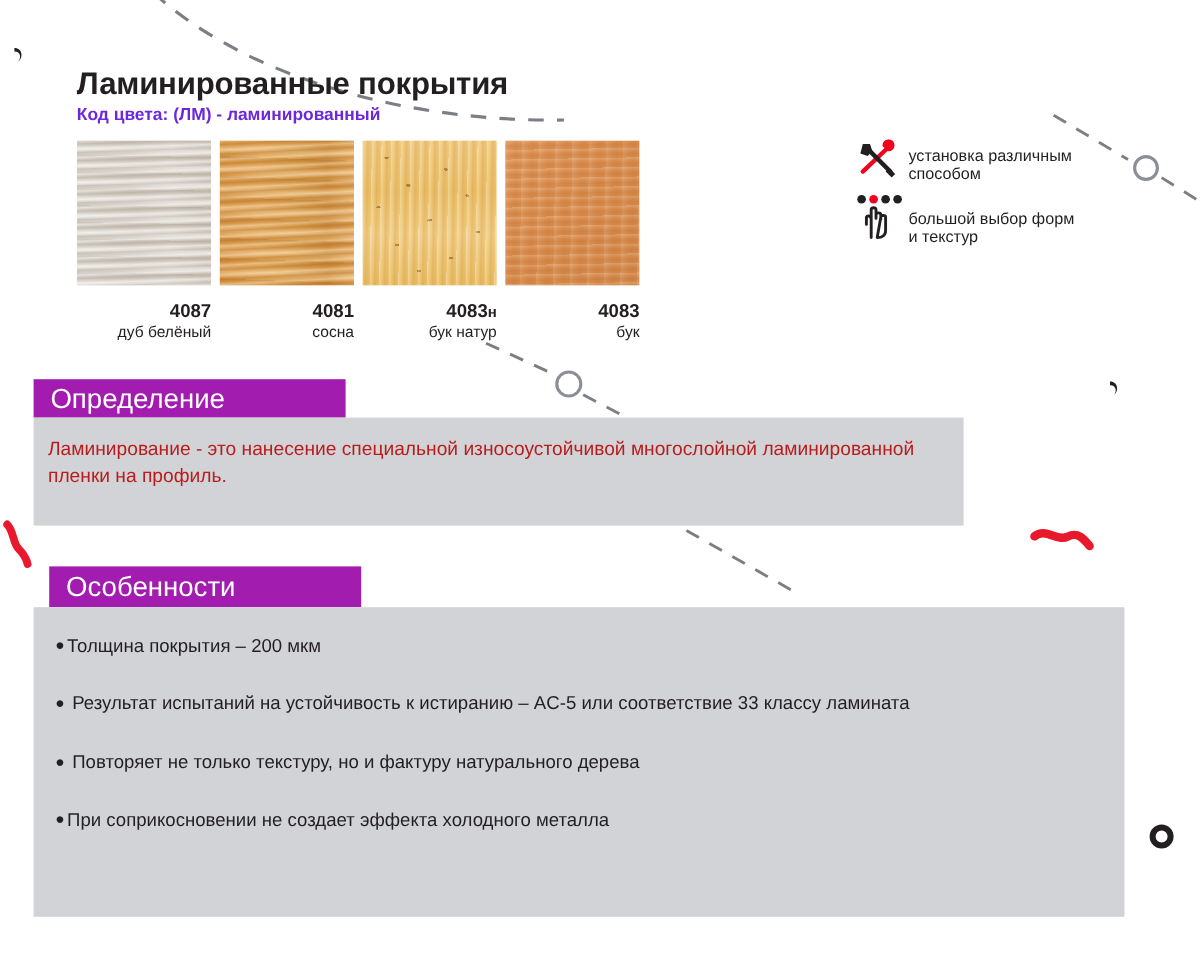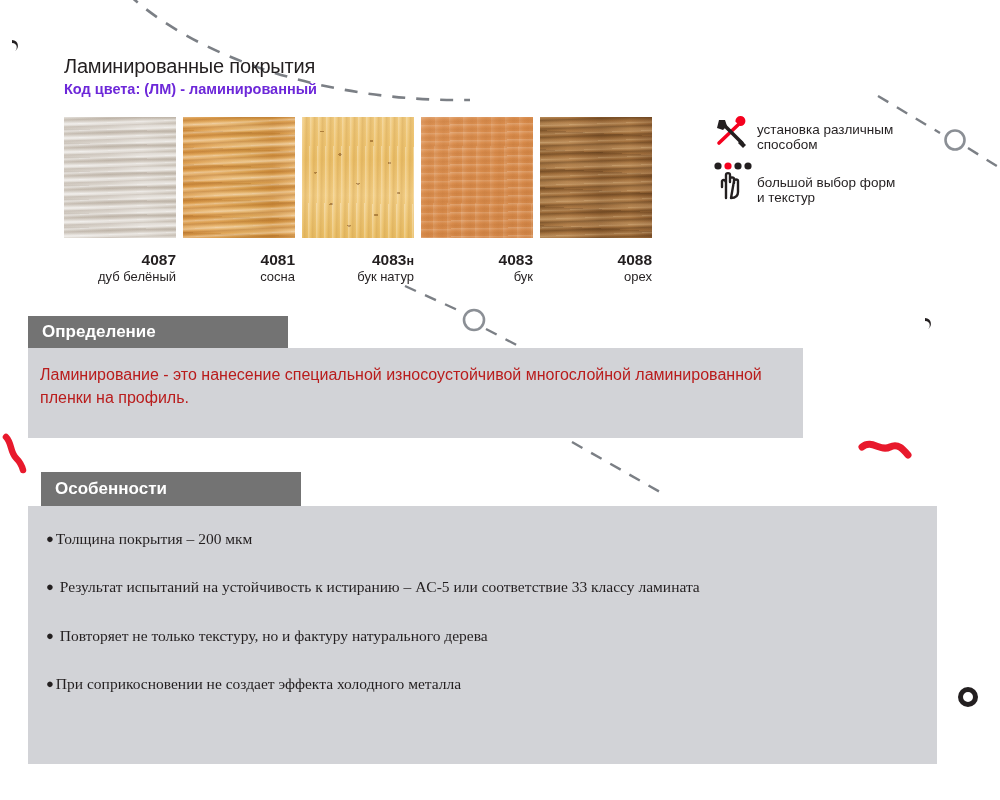--- a/index.html
+++ b/index.html
@@ -32,22 +32,22 @@
   }
 
   
   .header-block {
     position: absolute;
     left: 64px;
     top: 55px;
     z-index: 3;
   }
   .main-title {
-    font-size: 20px;
-    font-weight: normal;
+    font-size: 26px;
+    font-weight: bold;
     color: #231f20;
     letter-spacing: -0.2px;
     margin: 0;
     line-height: 1.1;
   }
   .sub-title {
     font-size: 14.5px;
     font-weight: bold;
     color: #6d28d9;
     margin: 5px 0 0 0;
@@ -185,24 +185,24 @@
     line-height: 1.12;
     padding-top: 6px;
   }
   .feat-row.r1 .feat-text { padding-top: 12px; }
   .feat-row.r2 .feat-text { padding-top: 6px; }
   .feat-row.r3 .feat-text { padding-top: 14px; }
 
   
   .section-tab {
     position: absolute;
-    background: #737373;
+    background: #a21caf;
     color: #ffffff;
-    font-size: 17px;
-    font-weight: bold;
+    font-size: 23px;
+    font-weight: normal;
     display: flex;
     align-items: center;
     padding-left: 14px;
     box-sizing: border-box;
     z-index: 4;
   }
   .section-body {
     position: absolute;
     background: #d2d3d7;
     box-sizing: border-box;
@@ -213,21 +213,21 @@
   #def-body  { left: 28px; top: 348px; width: 775px; height: 90px; padding: 16px 22px 0 12px; }
 
   .def-text {
     font-size: 16px;
     color: #b91c1c;
     line-height: 1.42;
     font-weight: 500;
   }
 
   #feat-tab  { left: 28px; top: 472px; width: 260px; height: 34px; margin-left: 13px; }
-  #feat-body { left: 28px; top: 506px; width: 909px; height: 258px; padding: 22px 20px 12px 18px; font-family: Liberation Serif, serif; }
+  #feat-body { left: 28px; top: 506px; width: 909px; height: 258px; padding: 22px 20px 12px 18px; }
 
   .bullet-item {
     font-size: 15.5px;
     color: #231f20;
     line-height: 1.45;
     margin-bottom: 26px;
     font-weight: 500;
   }
   .bullet-item:last-child { margin-bottom: 0; }
   .bullet-dot {
@@ -302,31 +302,20 @@
         <div class="wood-grain-h wood-beech"></div>
       </div>
       <div class="swatch-caption">
         <div class="swatch-code">
           <span>4083</span><span class="suffix"></span>
         </div>
         <div class="swatch-name">бук</div>
       </div>
     </div>
 
-    <div class="swatch-cell">
-      <div class="swatch-chip">
-        <div class="wood-grain-h wood-walnut"></div>
-      </div>
-      <div class="swatch-caption">
-        <div class="swatch-code">
-          <span>4088</span><span class="suffix"></span>
-        </div>
-        <div class="swatch-name">орех</div>
-      </div>
-    </div>
 
   </div>
 
   <div class="features-icons">
 
 
     <div class="feat-row r2">
       <div class="feat-icon">
         <svg width="38" height="34" viewBox="0 0 38 34">
 

